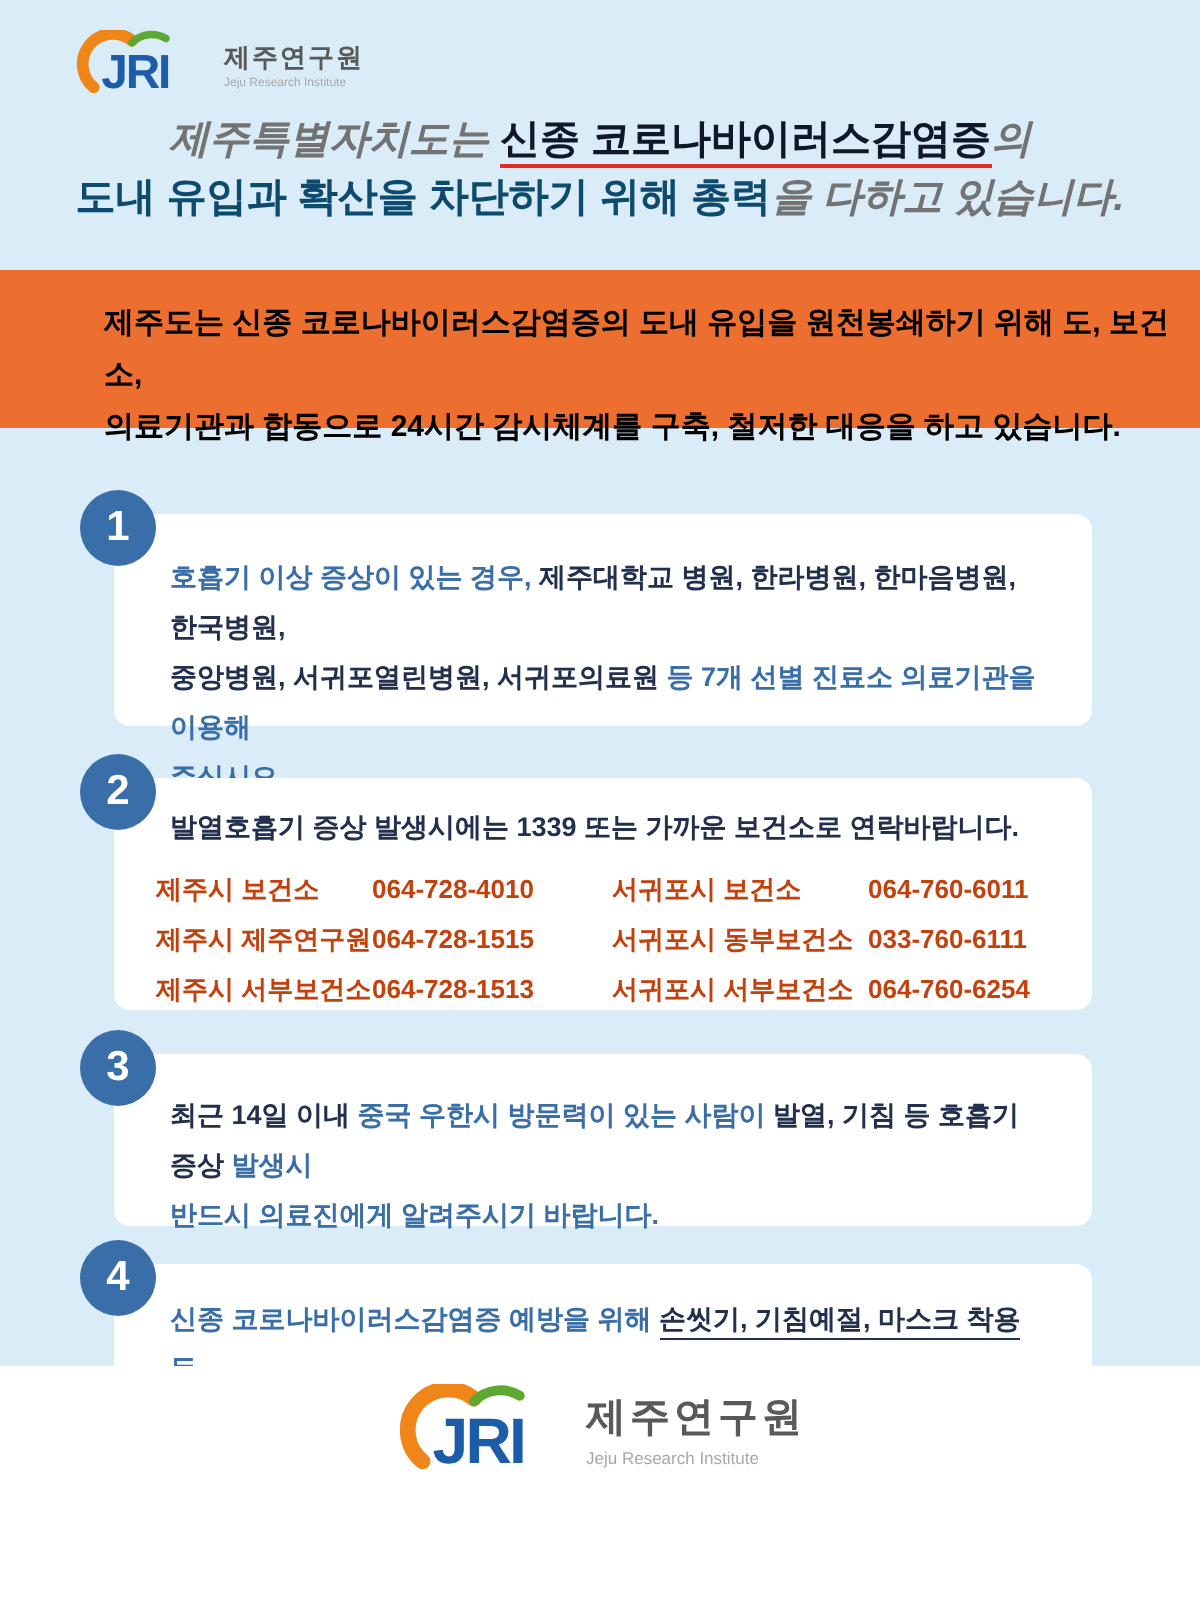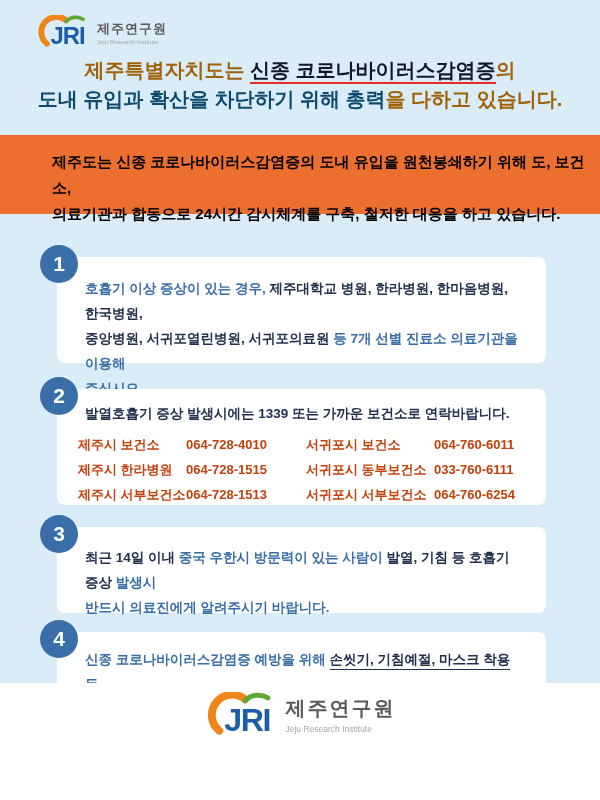--- a/index.html
+++ b/index.html
@@ -4,35 +4,35 @@
 <style>
   html,body{margin:0;padding:0;}
   .page{
     position:relative;width:600px;height:746px;overflow:hidden;
     background:#d9ecf8;
     font-family:"Liberation Sans","DejaVu Sans",sans-serif;
   }
   
   .jri-logo{display:flex;align-items:center;}
   .jri-logo svg{display:block;}
-  .logo-words{display:flex;flex-direction:column;justify-content:center;margin-left:1px;}
+  .logo-words{display:flex;flex-direction:column;justify-content:center;margin-left:16px;}
   .jri-logo.small{position:absolute;top:15px;left:36px;}
   .jri-logo.small svg{width:60px;height:34px;}
   .jri-logo.small .logo-ko{font-size:13px;font-weight:bold;color:#595959;letter-spacing:1px;}
   .jri-logo.small .logo-en{font-size:6px;color:#a8a8a8;margin-top:1px;}
   .jri-logo.big svg{width:80px;height:46px;}
   .jri-logo.big .logo-ko{font-size:20px;font-weight:bold;color:#595959;letter-spacing:2px;}
   .jri-logo.big .logo-en{font-size:8.5px;color:#a8a8a8;margin-top:2px;}
   .arc-orange{fill:none;stroke:#f08519;stroke-width:11;stroke-linecap:round;}
   .arc-green{fill:none;stroke:#5fa733;stroke-width:7;stroke-linecap:round;}
   .jri-txt{font-family:"Liberation Sans",sans-serif;font-weight:bold;font-size:45px;fill:#1c5ca8;letter-spacing:-2px;}
   
   .title{position:absolute;top:56px;left:0;width:100%;margin:0;text-align:center;
          font-size:20px;font-weight:bold;line-height:29px;}
-  .sg-tblue{color:#a16207;}
+  .sg-tblue{color:#737373;font-style:italic;}
   .sg-tred{color:#0f172a;border-bottom:2px solid #e62b24;padding-bottom:1px;}
   .sg-tdark{color:#0c4a6e;}
   
   .banner{position:absolute;top:135px;left:0;width:600px;height:79px;background:#ec6f2f;
           box-sizing:border-box;padding:14px 0 0 52px;color:#000000;
           font-size:15px;font-weight:bold;line-height:26px;}
   
   .card{position:absolute;left:57px;width:489px;background:#ffffff;border-radius:8px;
         box-sizing:border-box;font-weight:bold;font-size:13.5px;line-height:25px;}
   .card-1{top:257px;height:106px;padding:19px 24px 0 28px;}
@@ -95,21 +95,21 @@
   <div class="card card-2">
     <div class="card2-heading">발열호흡기 증상 발생시에는 1339 또는 가까운 보건소로 연락바랍니다.</div>
     <div class="contact-table">
         <div class="tr">
           <span class="td td0">제주시 보건소</span>
           <span class="td td1">064-728-4010</span>
           <span class="td td2">서귀포시 보건소</span>
           <span class="td td3">064-760-6011</span>
         </div>
         <div class="tr">
-          <span class="td td0">제주시 한라병원</span>
+          <span class="td td0">제주시 제주연구원</span>
           <span class="td td1">064-728-1515</span>
           <span class="td td2">서귀포시 동부보건소</span>
           <span class="td td3">033-760-6111</span>
         </div>
         <div class="tr">
           <span class="td td0">제주시 서부보건소</span>
           <span class="td td1">064-728-1513</span>
           <span class="td td2">서귀포시 서부보건소</span>
           <span class="td td3">064-760-6254</span>
         </div>

